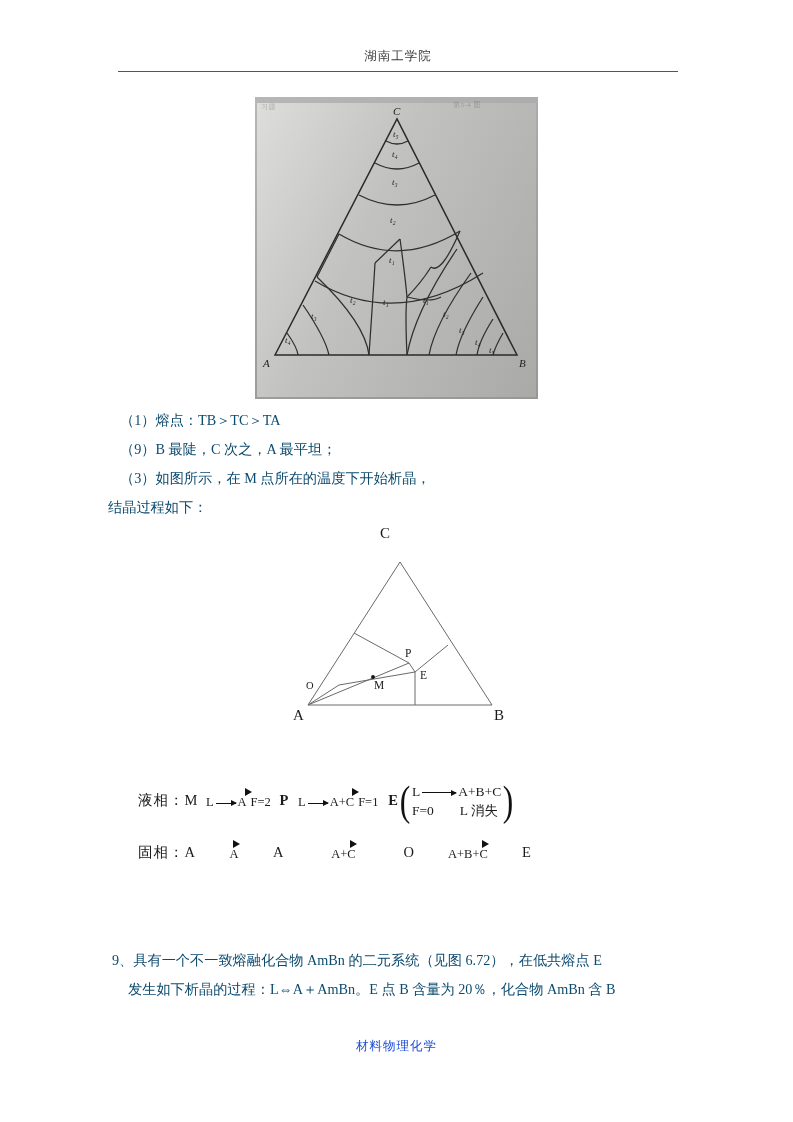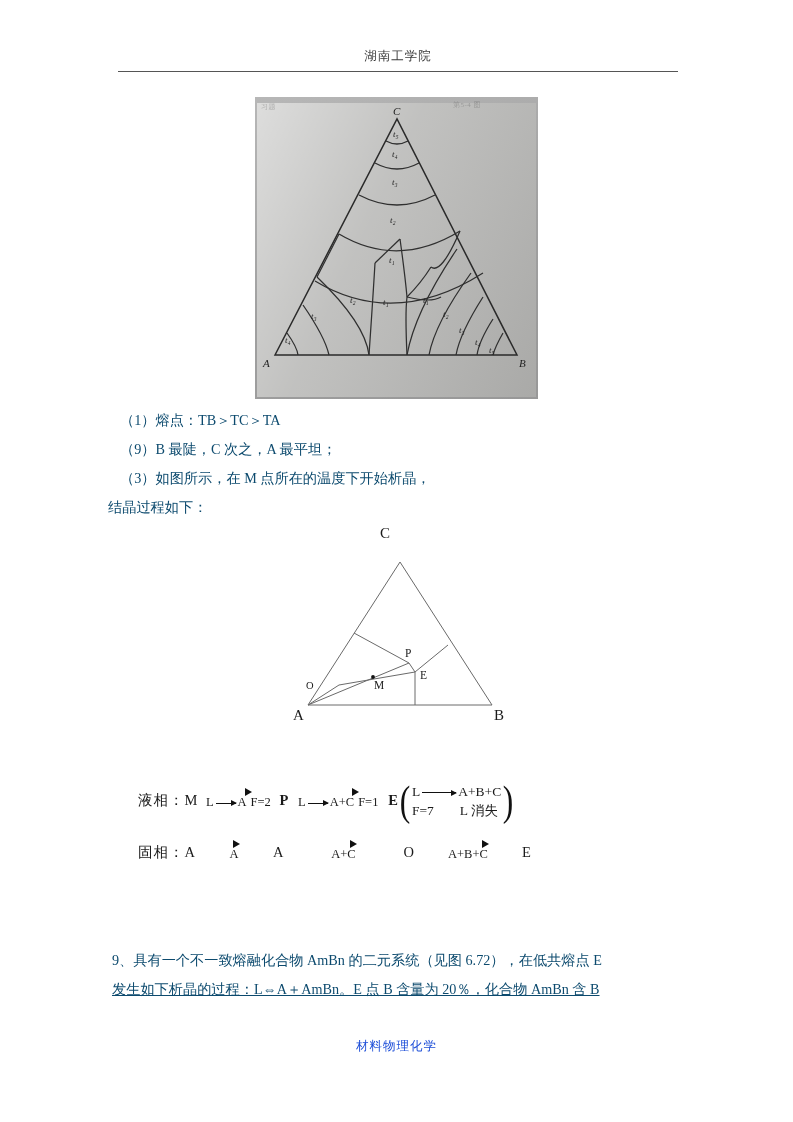--- a/index.html
+++ b/index.html
@@ -318,35 +318,35 @@
     <span class="flow-label">液相：</span><span class="fnode plain">M</span><span class="arrow-wrap" style="width:82px;">
         <span class="above"><span>L</span><span class="mini-arrow" style="width:20px;"></span><span>A</span></span>
         <span class="arrow-line" style="width:82px;"></span>
         <span class="below">F=2</span>
       </span><span class="fnode">P</span><span class="arrow-wrap" style="width:100px;">
         <span class="above"><span>L</span><span class="mini-arrow" style="width:20px;"></span><span>A+C</span></span>
         <span class="arrow-line" style="width:100px;"></span>
         <span class="below">F=1</span>
       </span><span class="fnode">E</span><span class="paren">(</span><span class="bracket-body">
         <span style="display:block;"><span>L</span><span class="mini-arrow" style="width:34px;"></span><span>A+B+C</span></span>
-        <span style="display:block;"><span>F=7</span><span style="display:inline-block;width:26px;"></span><span>L 消失</span></span>
+        <span style="display:block;"><span>F=0</span><span style="display:inline-block;width:26px;"></span><span>L 消失</span></span>
       </span><span class="paren">)</span>
   </div>
 
   <div class="flow" style="top:843px;">
     <span class="flow-label">固相：</span><span class="fnode plain">A</span><span class="arrow-wrap" style="width:78px;">
         <span class="above">A</span>
         <span class="arrow-line" style="width:78px;"></span>
       </span><span class="fnode plain">A</span><span class="arrow-wrap" style="width:120px;">
         <span class="above">A+C</span>
         <span class="arrow-line" style="width:120px;"></span>
       </span><span class="fnode plain">O</span><span class="arrow-wrap" style="width:108px;">
         <span class="above">A+B+C</span>
         <span class="arrow-line" style="width:108px;"></span>
       </span><span class="fnode plain">E</span>
   </div>
 
   <div class="body-line" style="left:112px; top:950px;">9、具有一个不一致熔融化合物 AmBn 的二元系统（见图 6.72），在低共熔点 E</div>
-  <div class="body-line" style="left:112px; top:979px;text-decoration:underline;">发生如下析晶的过程：L⇔A＋AmBn。E 点 B 含量为 20％，化合物 AmBn 含 B</div>
+  <div class="body-line" style="left:128px; top:979px;">发生如下析晶的过程：L⇔A＋AmBn。E 点 B 含量为 20％，化合物 AmBn 含 B</div>
 
   <div class="footer">材料物理化学</div>
 
 </div>
 
 </body></html>

